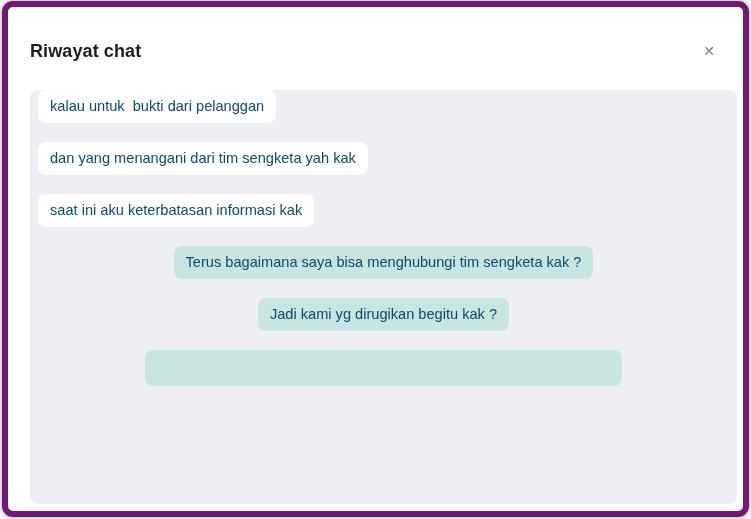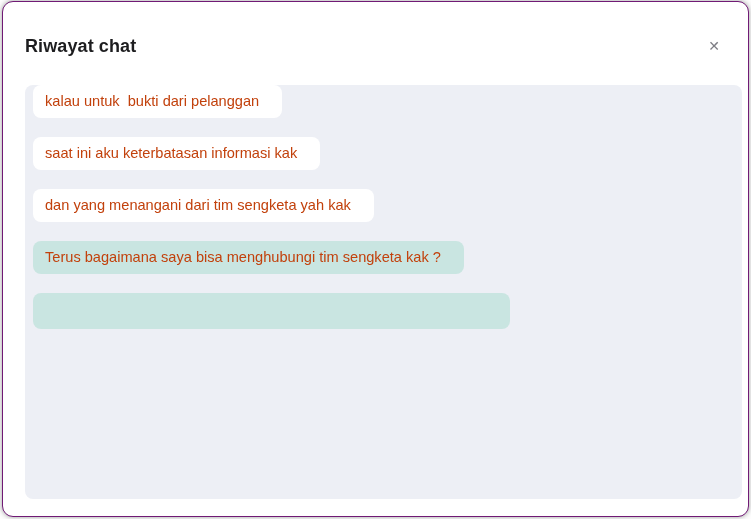--- a/index.html
+++ b/index.html
@@ -2,21 +2,21 @@
 <html><head>
 <meta charset="utf-8">
 <style>
   * { margin:0; padding:0; box-sizing:border-box; }
   html,body { width:751px; height:519px; overflow:hidden; background:#fdfdfd;
               font-family:"Liberation Sans","DejaVu Sans",sans-serif; }
 
   .modal {
     position:absolute; left:2px; top:1px; right:2px; bottom:2px;
     background:#ffffff; border-radius:11px;
-    border:1px solid #701a75;
+    border:6px solid #701a75;
     box-shadow:0 0 5px rgba(40,40,40,.45);
     overflow:hidden;
   }
 
   .modal-header {
     position:relative; height:83px;
     padding:34px 24px 0 22px;
   }
   .modal-title {
     font-size:18px; font-weight:700; color:#1d1d1f; letter-spacing:.1px;
@@ -31,27 +31,27 @@
   .chat-panel {
     position:absolute; left:22px; right:6px; top:83px; height:414px;
     background:#edeff5; border-radius:8px;
     overflow:hidden;
     padding:0 8px;
   }
 
   .message-row { display:flex; margin-top:19px; }
   .message-row.first { margin-top:0; }
   .message-row.left  { justify-content:flex-start; }
-  .message-row.right { justify-content:flex-start; }
+  .message-row.right { justify-content:center; }
 
   .bubble {
     max-width:560px;
-    padding:5px 23px 6px 12px;
+    padding:5px 12px 6px 12px;
     border-radius:8px;
-    font-size:14.6px; line-height:22px; color:#c2410c;
+    font-size:14.6px; line-height:22px; color:#0c4a6e;
     white-space:pre-wrap;
   }
   .left  .bubble { background:#ffffff; }
   .right .bubble { background:#c9e5e1; }
 
   .bubble.partial { width:477px; height:36px; }
 </style>
 </head>
 <body>
 
@@ -64,32 +64,35 @@
     </button>
   </div>
 
   <div class="chat-panel">
 
     <div class="message-row left first">
       <div class="bubble">kalau untuk  bukti dari pelanggan</div>
     </div>
 
     <div class="message-row left">
-      <div class="bubble">saat ini aku keterbatasan informasi kak</div>
+      <div class="bubble">dan yang menangani dari tim sengketa yah kak</div>
     </div>
 
     <div class="message-row left">
-      <div class="bubble">dan yang menangani dari tim sengketa yah kak</div>
+      <div class="bubble">saat ini aku keterbatasan informasi kak</div>
     </div>
 
     <div class="message-row right">
       <div class="bubble">Terus bagaimana saya bisa menghubungi tim sengketa kak ?</div>
     </div>
 
 
+    <div class="message-row right">
+      <div class="bubble">Jadi kami yg dirugikan begitu kak ?</div>
+    </div>
 
 
     <div class="message-row right">
       <div class="bubble partial"></div>
     </div>
 
   </div>
 </div>
 
 </body></html>

